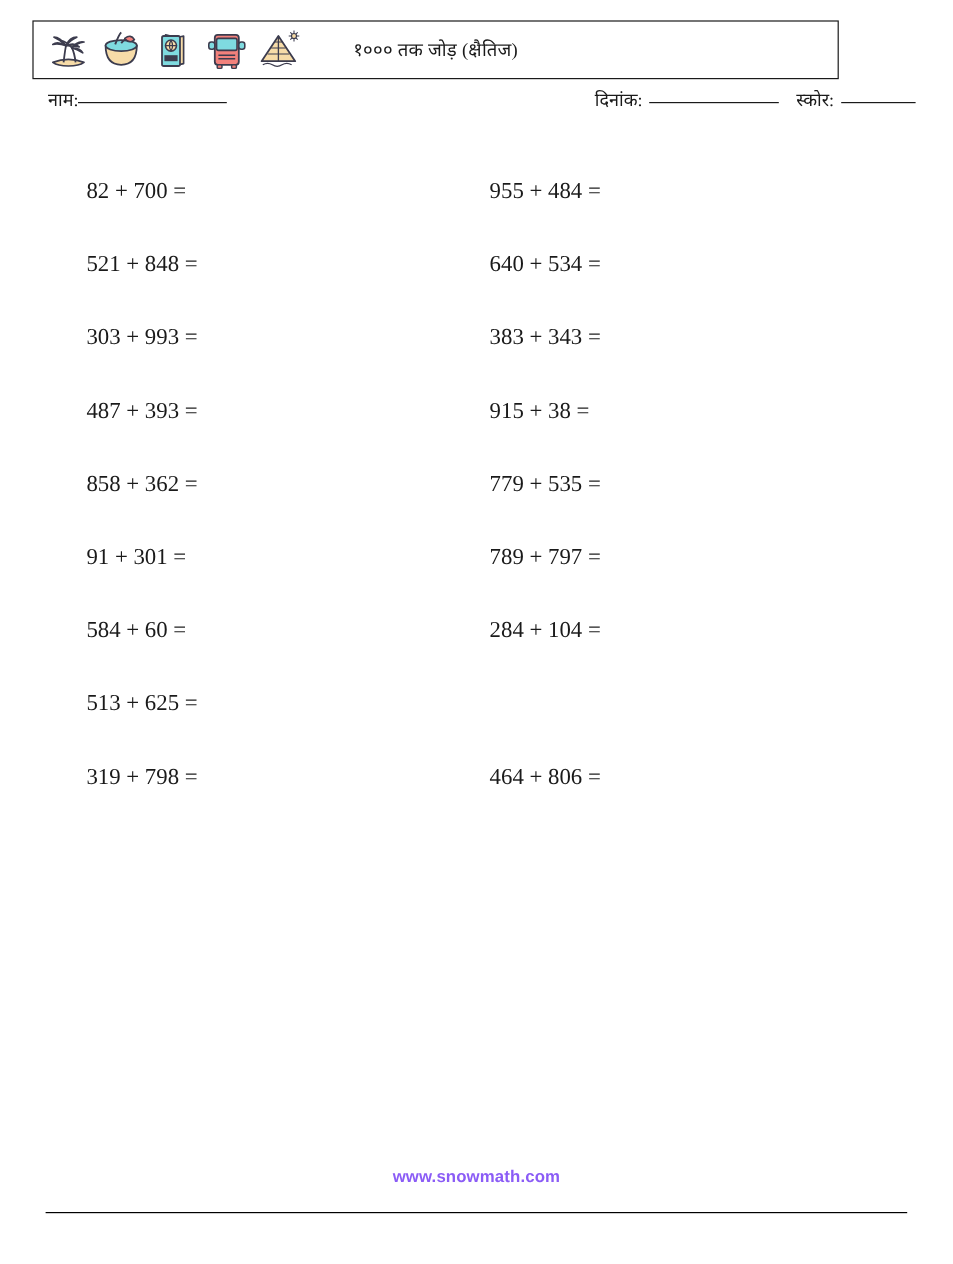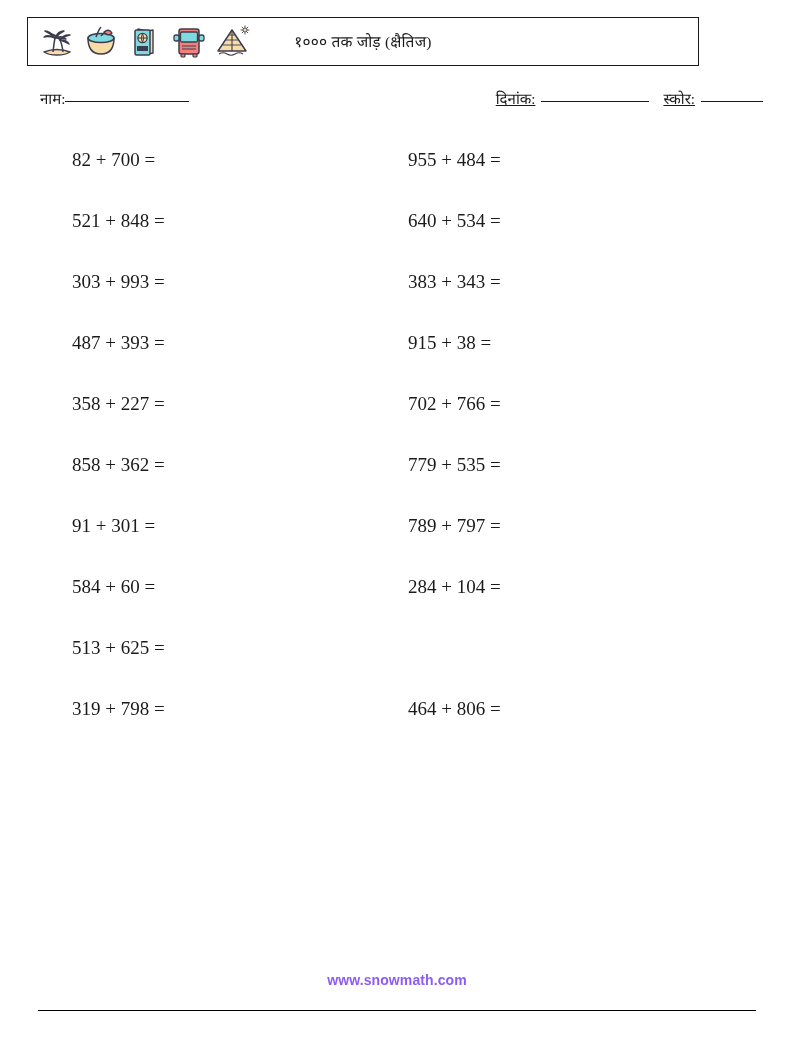--- a/index.html
+++ b/index.html
@@ -55,21 +55,21 @@
     font-family: "Liberation Serif", "DejaVu Serif", serif;
     color: #1a1a1a;
     letter-spacing: 0.2px;
     pointer-events: none;
   }
 
   
   .meta-row {
     position: absolute;
     left: 27px;
-    top: 88px;
+    top: 72px;
     width: 741px;
     height: 26px;
   }
   .meta-left {
     position: absolute;
     left: 13px;
     top: 0;
     display: flex;
     align-items: baseline;
     font-size: 15px;
@@ -80,21 +80,20 @@
     top: 0;
     display: flex;
     align-items: baseline;
     font-size: 15px;
     gap: 14px;
   }
   .meta-pair {
     display: flex;
     align-items: baseline;
     gap: 6px;
-    text-decoration: underline;
   }
   .meta-label {
     font-size: 15px;
     white-space: nowrap;
   }
   .rule {
     display: inline-block;
     border-bottom: 1.3px solid #1a1a1a;
     height: 0;
     position: relative;
@@ -252,24 +251,20 @@
   </div>
   <div class="prob-row">
     <div class="prob-cell">303 + 993 =</div>
     <div class="prob-cell">383 + 343 =</div>
   </div>
   <div class="prob-row">
     <div class="prob-cell">487 + 393 =</div>
     <div class="prob-cell">915 + 38 =</div>
   </div>
   <div class="prob-row">
-    <div class="prob-cell">358 + 227 =</div>
-    <div class="prob-cell">702 + 766 =</div>
-  </div>
-  <div class="prob-row">
     <div class="prob-cell">858 + 362 =</div>
     <div class="prob-cell">779 + 535 =</div>
   </div>
   <div class="prob-row">
     <div class="prob-cell">91 + 301 =</div>
     <div class="prob-cell">789 + 797 =</div>
   </div>
   <div class="prob-row">
     <div class="prob-cell">584 + 60 =</div>
     <div class="prob-cell">284 + 104 =</div>

